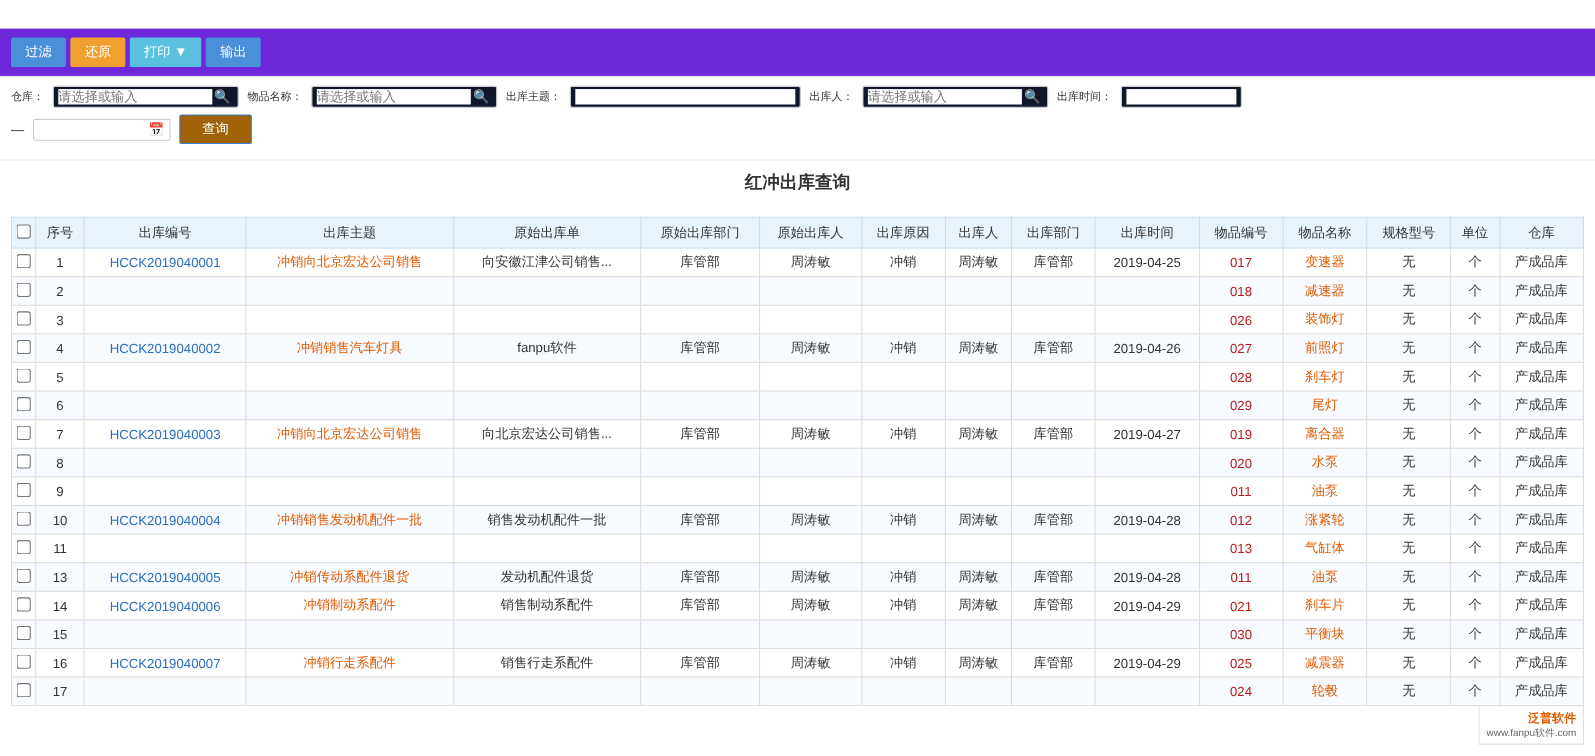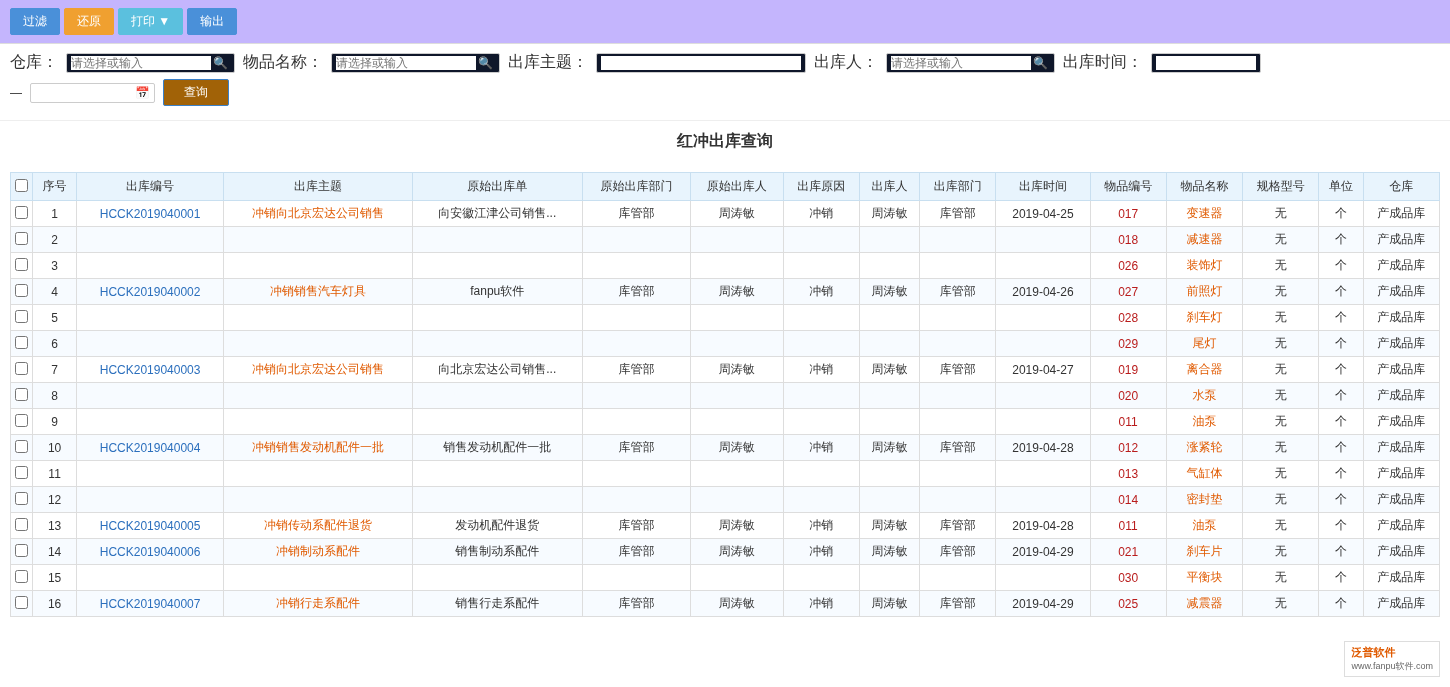--- a/index.html
+++ b/index.html
@@ -3,22 +3,23 @@
   <meta charset="utf-8">
   <style>
     * { box-sizing: border-box; margin: 0; padding: 0; }
     body { font-family: "Microsoft YaHei", SimHei, Arial, sans-serif; font-size: 12px; background: #fff; color: #333; }
     
     .toolbar {
       display: flex;
       align-items: center;
       gap: 4px;
       padding: 8px 10px;
-      background: #c4b5fd;
+      background: #6d28d9;
       border-bottom: 1px solid #ddd;
+      margin-top: 26px;
     }
     .toolbar-btn {
       padding: 4px 12px;
       border: 1px solid #ccc;
       background: #fff;
       cursor: pointer;
       font-size: 12px;
       border-radius: 2px;
     }
     .toolbar-btn.primary { background: #4a90d9; color: #fff; border-color: #4a90d9; }
@@ -32,21 +33,21 @@
       border-bottom: 1px solid #eee;
     }
     .filter-row {
       display: flex;
       align-items: center;
       gap: 8px;
       margin-bottom: 6px;
       flex-wrap: wrap;
     }
     .filter-label {
-      font-size: 16px;
+      font-size: 10px;
       color: #333;
       white-space: nowrap;
     }
     .filter-input-wrap {
       display: flex;
       align-items: center;
       border: 1px solid #ccc;
       border-radius: 2px;
       background: #0f172a;
       padding: 2px 4px;
@@ -141,21 +142,21 @@
       position: fixed;
       bottom: 10px;
       right: 10px;
       background: rgba(255,255,255,0.9);
       border: 1px solid #ddd;
       padding: 3px 6px;
       font-size: 10px;
       color: #666;
       z-index: 100;
     }
-    .watermark .brand { color: #e05a00; font-weight: bold; font-size: 11px; }
+    .watermark .brand { color: #e05a00; font-weight: bold; font-size: 11px; text-align: right; }
     .watermark .url { color: #666; font-size: 9px; }
   </style>
 </head>
 <body>
 
 <div class="toolbar">
   <button class="toolbar-btn primary">过滤</button>
   <button class="toolbar-btn warning">还原</button>
   <button class="toolbar-btn print">
     <span>打印</span>
@@ -493,44 +494,20 @@
     <td><span class="item-code">013</span></td>
     <td><span class="item-name">气缸体</span></td>
     <td>无</td>
     <td>个</td>
     <td>产成品库</td>
   </tr>
         <tr>
     <td class="checkbox-cell">
       <input type="checkbox" style="">
     </td>
-    <td>12</td>
-    <td>
-      
-    </td>
-    <td>
-      
-    </td>
-    <td></td>
-    <td></td>
-    <td></td>
-    <td></td>
-    <td></td>
-    <td></td>
-    <td></td>
-    <td><span class="item-code">014</span></td>
-    <td><span class="item-name">密封垫</span></td>
-    <td>无</td>
-    <td>个</td>
-    <td>产成品库</td>
-  </tr>
-        <tr>
-    <td class="checkbox-cell">
-      <input type="checkbox" style="">
-    </td>
     <td>13</td>
     <td>
       <a class="link-blue">HCCK2019040005</a>
     </td>
     <td>
       <a class="link-red">冲销传动系配件退货</a>
     </td>
     <td>发动机配件退货</td>
     <td>库管部</td>
     <td>周涛敏</td>
@@ -605,20 +582,44 @@
     </td>
     <td>销售行走系配件</td>
     <td>库管部</td>
     <td>周涛敏</td>
     <td>冲销</td>
     <td>周涛敏</td>
     <td>库管部</td>
     <td>2019-04-29</td>
     <td><span class="item-code">025</span></td>
     <td><span class="item-name">减震器</span></td>
+    <td>无</td>
+    <td>个</td>
+    <td>产成品库</td>
+  </tr>
+        <tr>
+    <td class="checkbox-cell">
+      <input type="checkbox" style="">
+    </td>
+    <td>17</td>
+    <td>
+      
+    </td>
+    <td>
+      
+    </td>
+    <td></td>
+    <td></td>
+    <td></td>
+    <td></td>
+    <td></td>
+    <td></td>
+    <td></td>
+    <td><span class="item-code">024</span></td>
+    <td><span class="item-name">轮毂</span></td>
     <td>无</td>
     <td>个</td>
     <td>产成品库</td>
   </tr>
       </tbody>
   </table>
 </div>
 
 <div class="watermark">
   <div class="brand">泛普软件</div>

